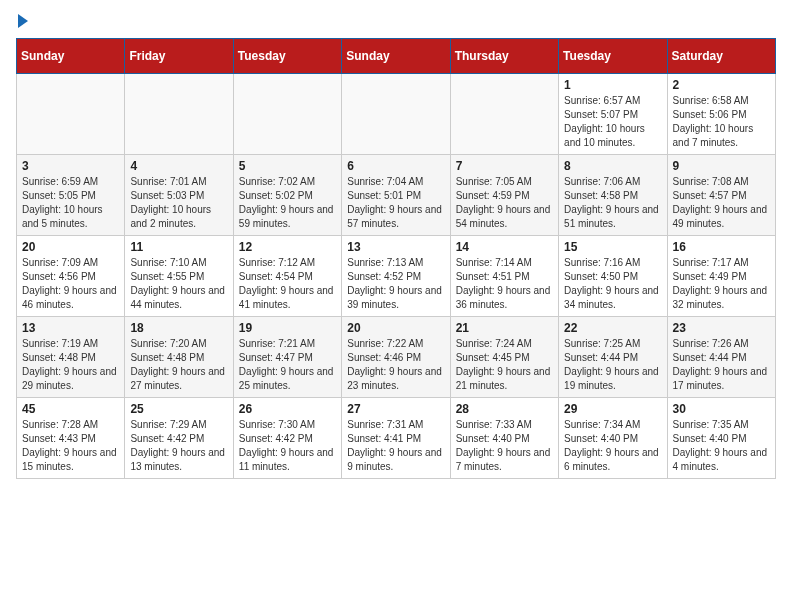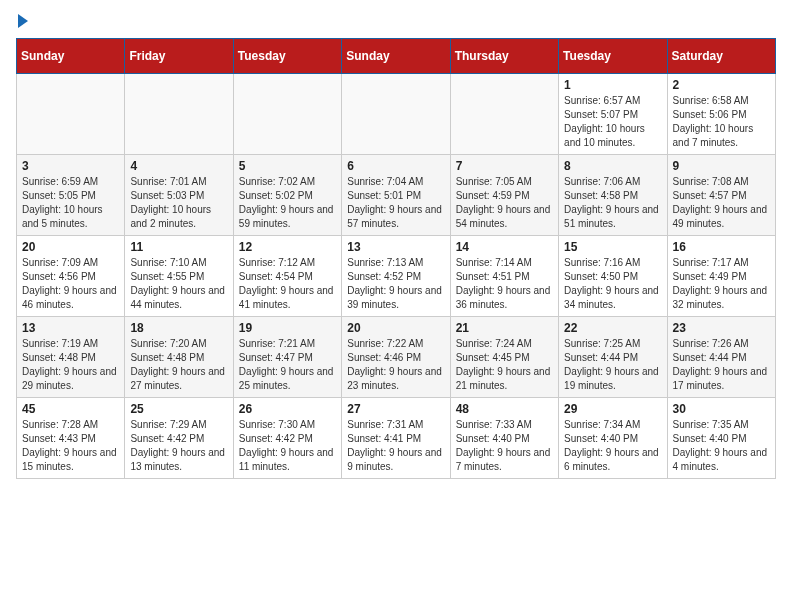--- a/index.html
+++ b/index.html
@@ -238,21 +238,21 @@
         </td>
         <td>
           <span class="day-num">26</span>
           <div class="day-info">Sunrise: 7:30 AM<br>Sunset: 4:42 PM<br>Daylight: 9 hours and 11 minutes.</div>
         </td>
         <td>
           <span class="day-num">27</span>
           <div class="day-info">Sunrise: 7:31 AM<br>Sunset: 4:41 PM<br>Daylight: 9 hours and 9 minutes.</div>
         </td>
         <td>
-          <span class="day-num">48</span>
+          <span class="day-num">28</span>
           <div class="day-info">Sunrise: 7:33 AM<br>Sunset: 4:40 PM<br>Daylight: 9 hours and 7 minutes.</div>
         </td>
         <td>
           <span class="day-num">29</span>
           <div class="day-info">Sunrise: 7:34 AM<br>Sunset: 4:40 PM<br>Daylight: 9 hours and 6 minutes.</div>
         </td>
         <td>
           <span class="day-num">30</span>
           <div class="day-info">Sunrise: 7:35 AM<br>Sunset: 4:40 PM<br>Daylight: 9 hours and 4 minutes.</div>
         </td>

